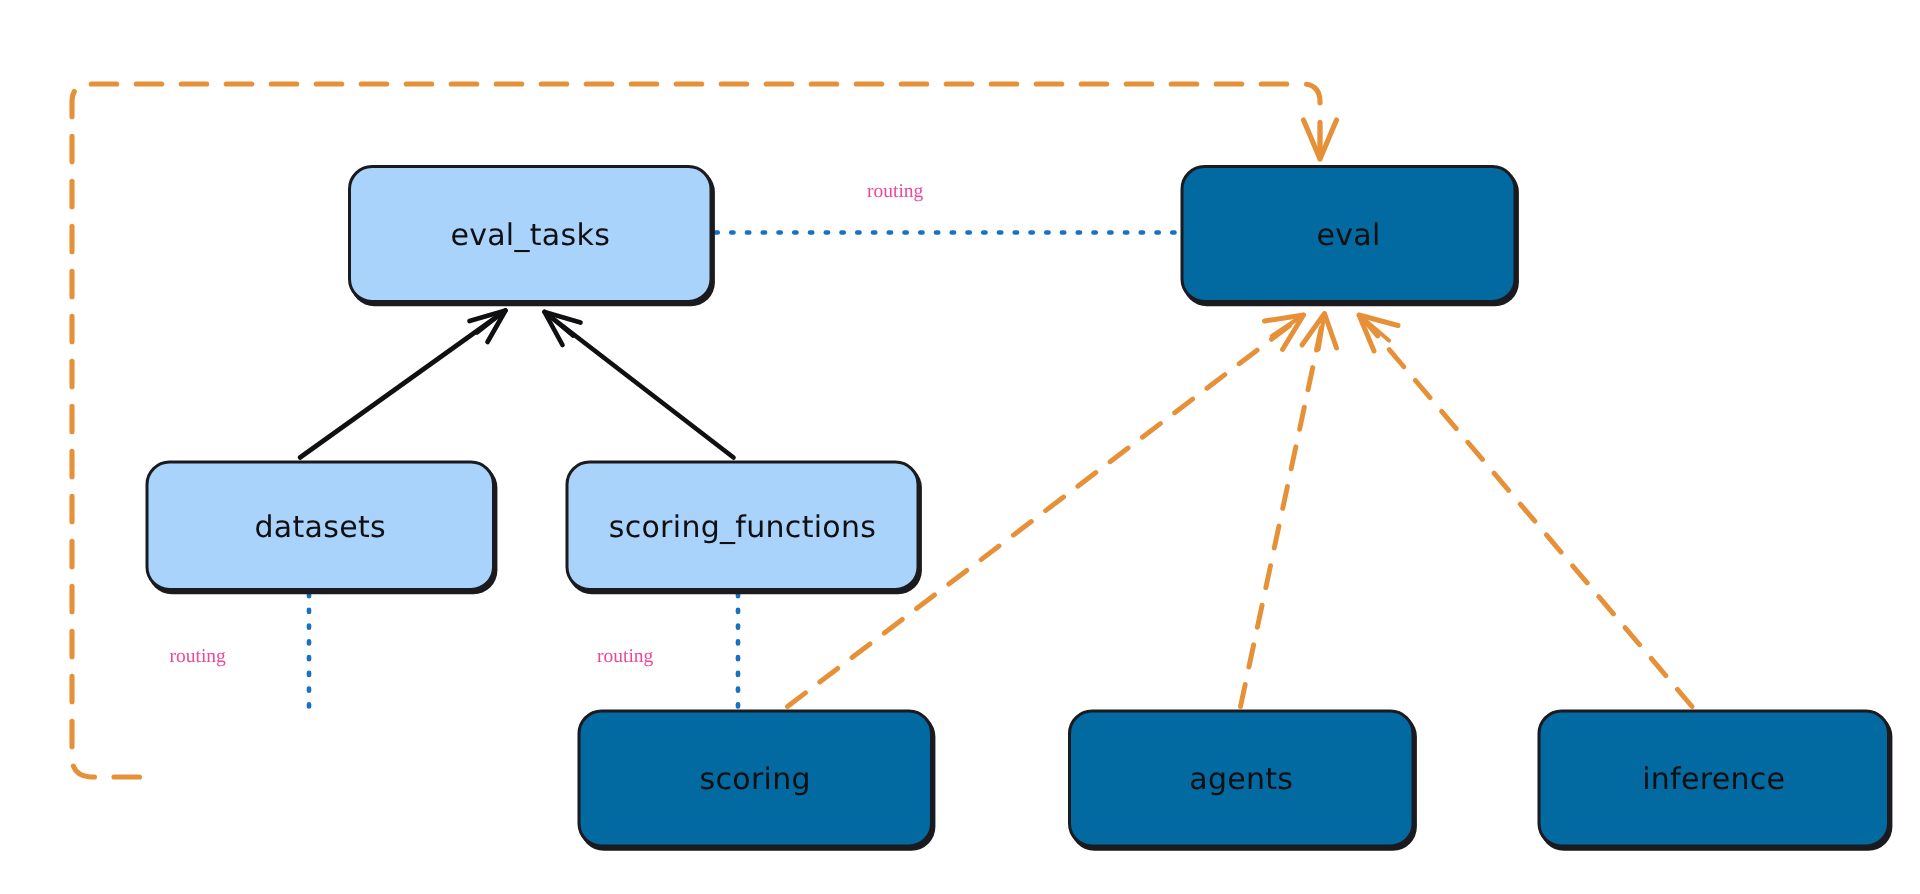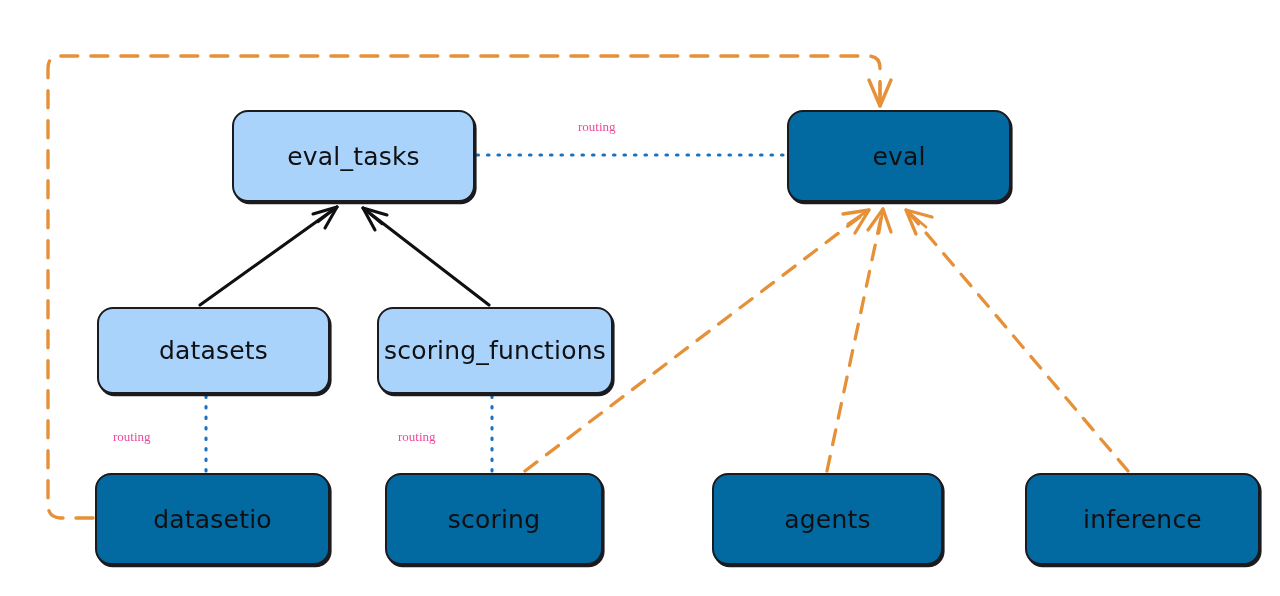--- a/index.html
+++ b/index.html
@@ -30,21 +30,21 @@
   }
   .node {
     position: absolute;
     box-sizing: border-box;
     display: flex;
     align-items: center;
     justify-content: center;
     border: 2.6px solid #1b1b1f;
     border-radius: 16px;
     font-family: "DejaVu Sans", sans-serif;
-    font-size: 25px;
+    font-size: 20px;
     letter-spacing: 0.2px;
     color: #101012;
     box-shadow: 1.6px 2.2px 0 0 #1b1b1f;
   }
   .node.blue  { background: #a9d3fb; }
   .node.green { background: #0369a1; }
   .node-label {
     white-space: nowrap;
     line-height: 1;
   }
@@ -122,25 +122,22 @@
   </div>
 
   <div class="node blue" style="left:97px; top:307px; width:233px; height:87px;">
     <span class="node-label">datasets</span>
   </div>
 
   <div class="node blue" style="left:377px; top:307px; width:236px; height:87px;">
     <span class="node-label">scoring_functions</span>
   </div>
 
-  <div class="node green" style="left:95px; top:473px; width:235px; height:92px;">
-    <span class="node-label">datasetio</span>
-  </div>
 
-  <div class="node green" style="left:385px; top:473px; width:218px; height:92px;">
+  <div class="node green" style="left:385px; top:473px; width:237px; height:92px;">
     <span class="node-label">scoring</span>
   </div>
 
   <div class="node green" style="left:712px; top:473px; width:231px; height:92px;text-align:right;">
     <span class="node-label">agents</span>
   </div>
 
   <div class="node green" style="left:1025px; top:473px; width:235px; height:92px;">
     <span class="node-label">inference</span>
   </div>

